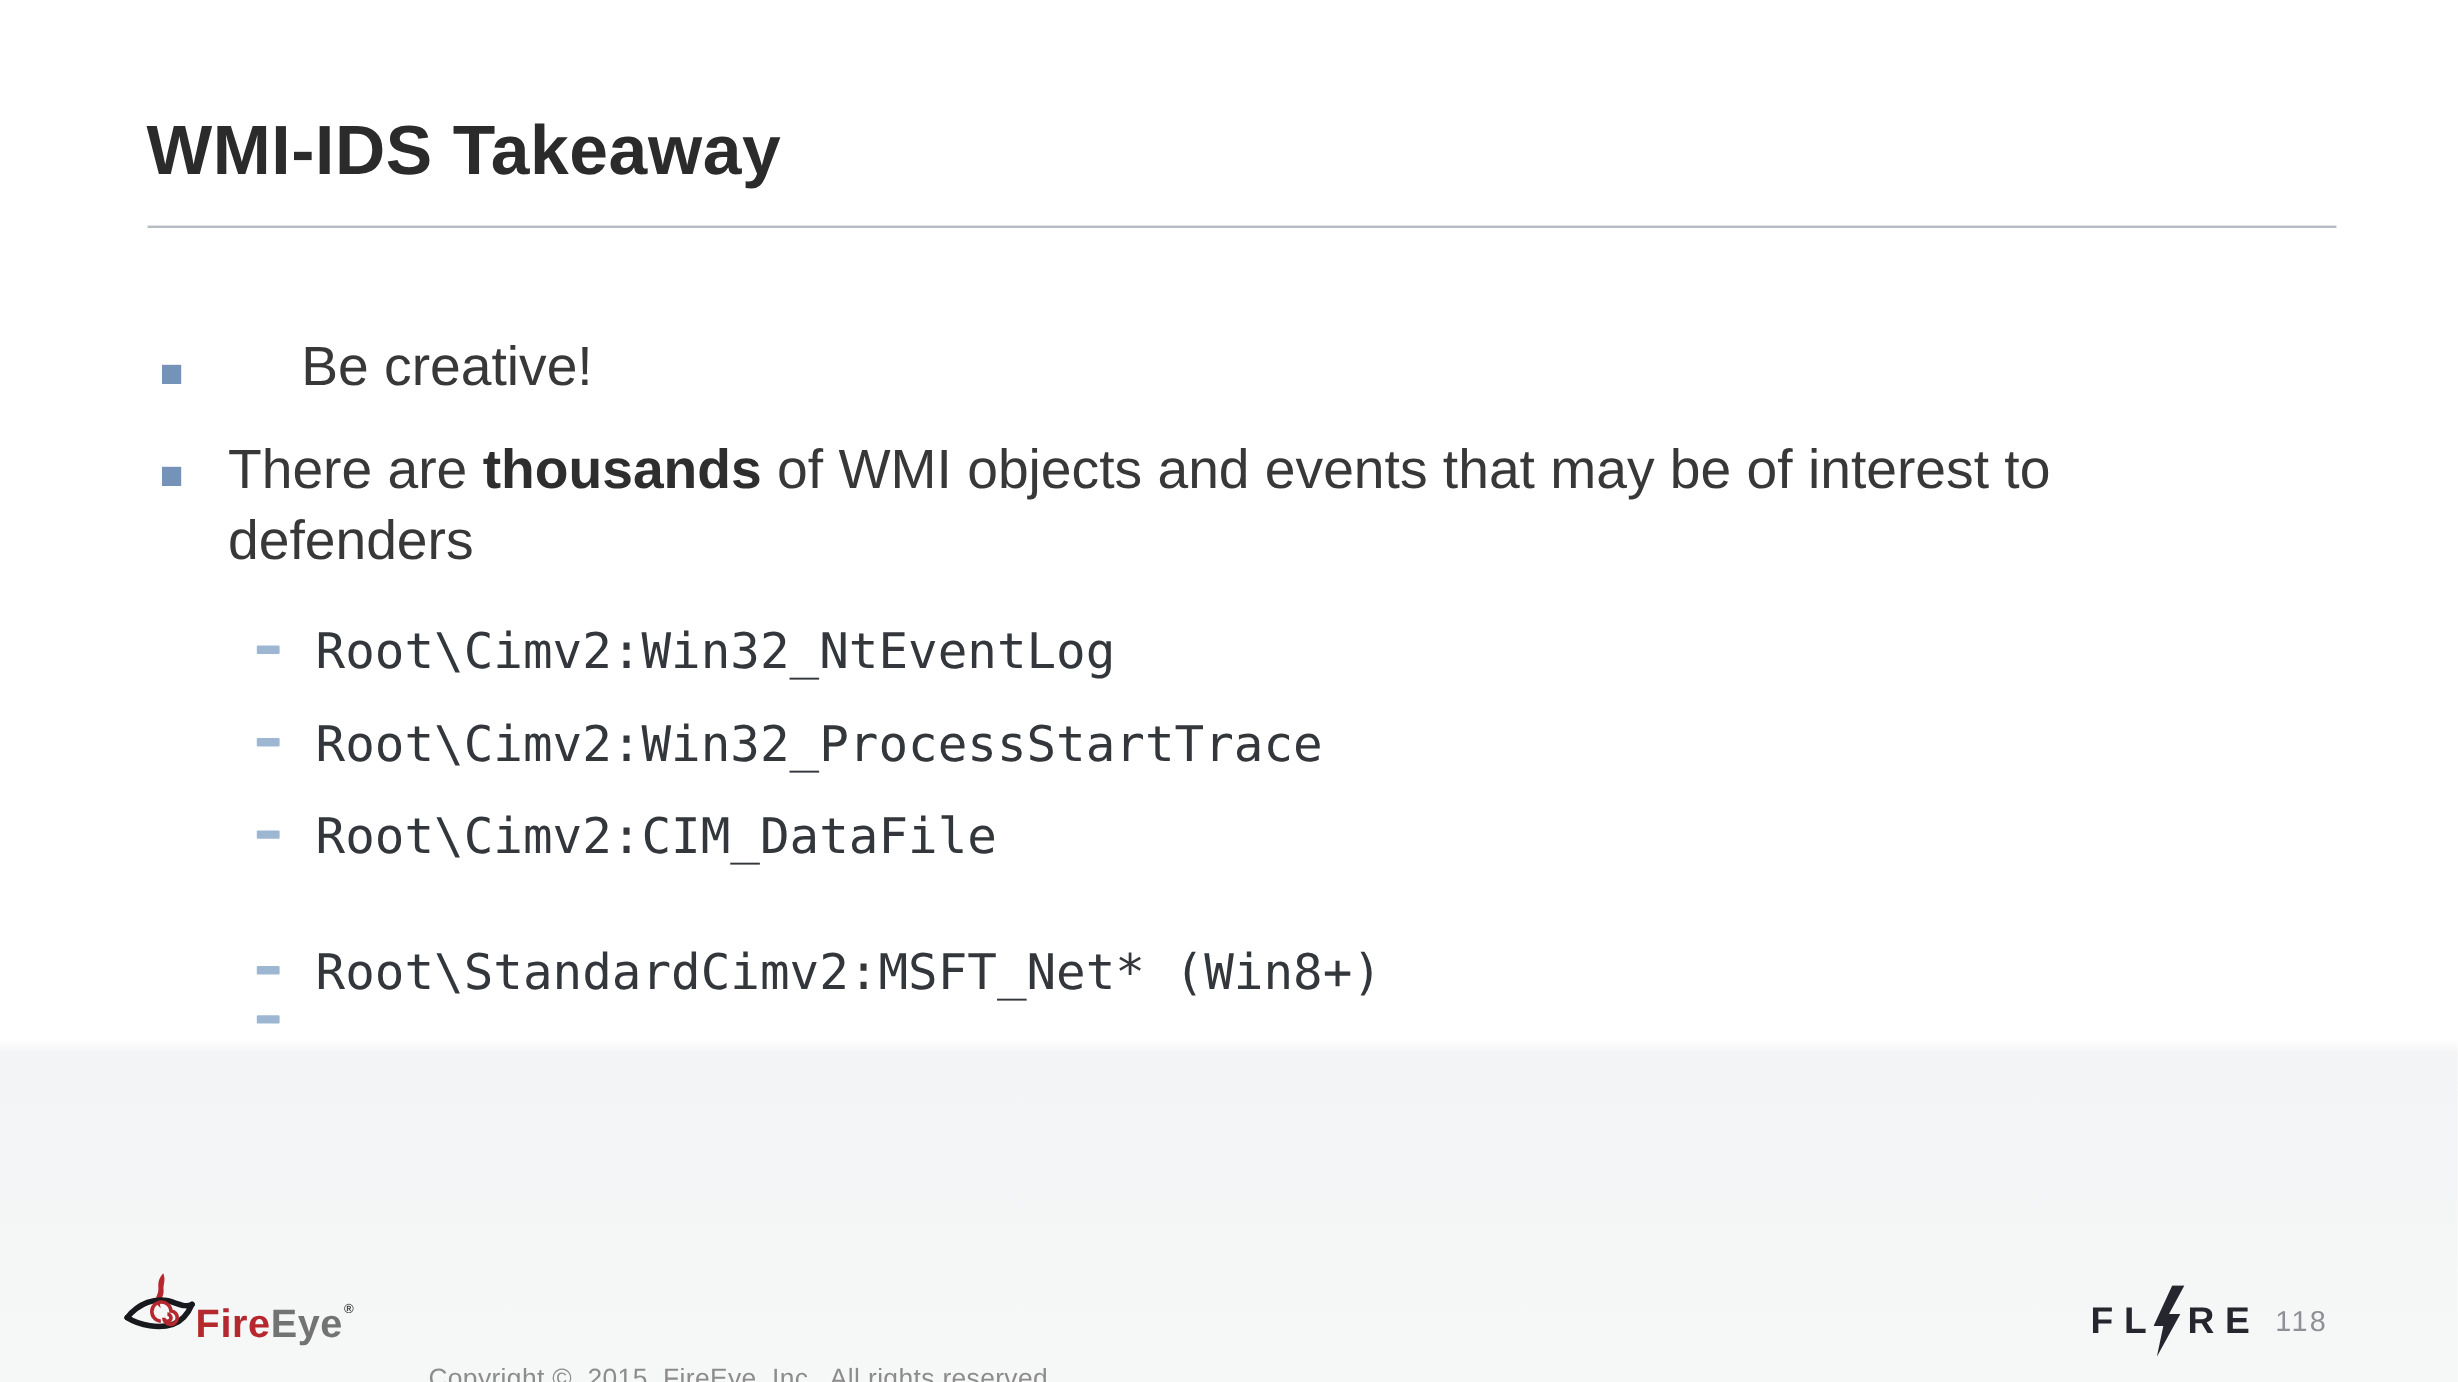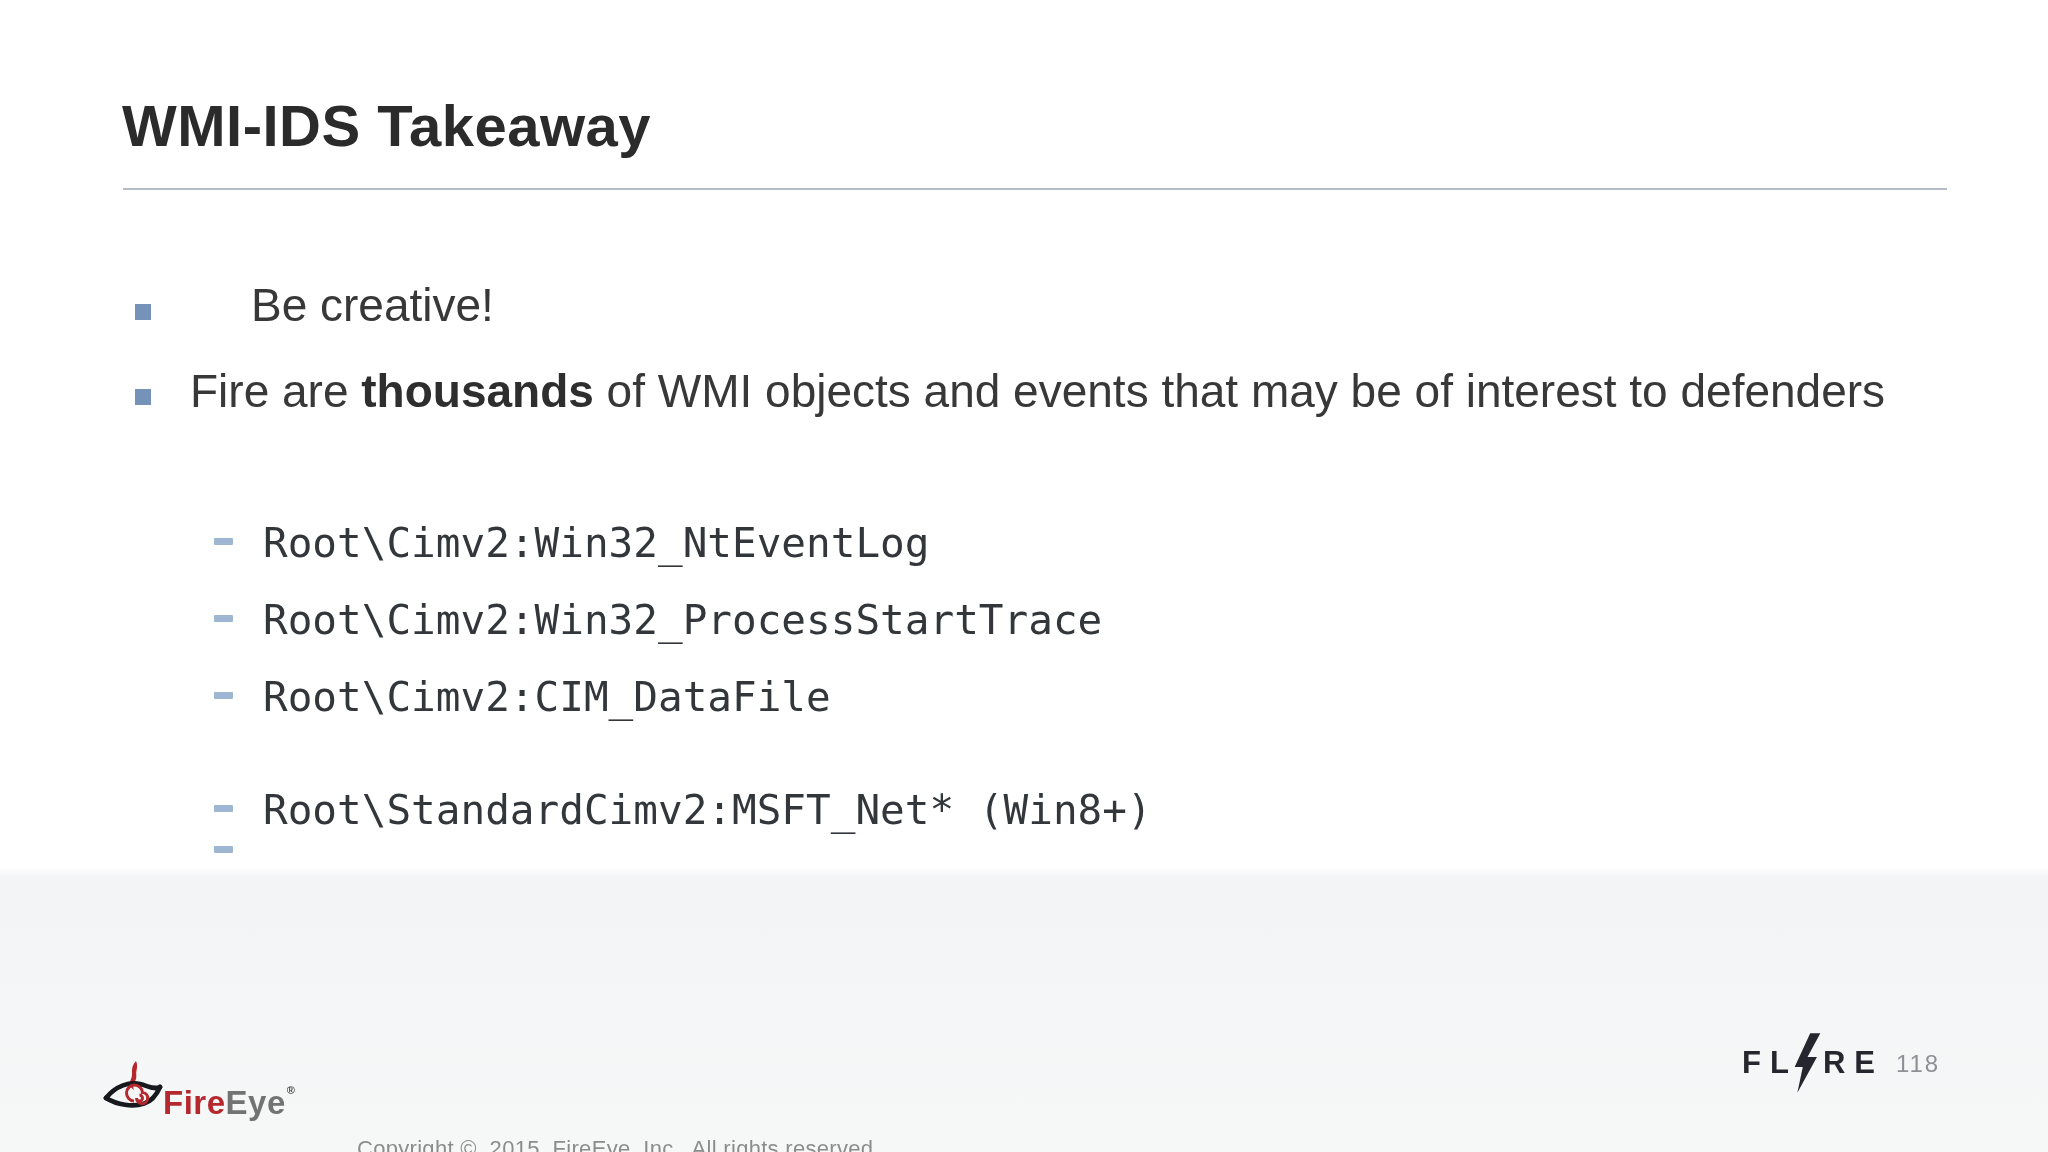--- a/index.html
+++ b/index.html
@@ -52,42 +52,42 @@
   }
   .fe-fire{color:var(--brand-red);}
   .fe-eye{color:#737373;}
   .fe-mark{font-size:11px;color:#444;vertical-align:20px;margin-left:1px;}
 
   .copyright{
     left:357px;top:1136px;font-size:22px;color:var(--gray-text);
     white-space:pre;letter-spacing:0.3px;
   }
 
-  .flare{left:1742px;top:1033px;display:flex;align-items:flex-start;}
+  .flare{left:1742px;top:1071px;display:flex;align-items:flex-start;}
   .flare-letters{
     font-size:31px;font-weight:800;color:var(--flare-dark);
     letter-spacing:9px;padding-top:12px;white-space:nowrap;
   }
   .flare-bolt{width:27px;height:60px;margin:0 2px 0 -4px;flex:none;}
   .flare-page{
     font-size:24px;color:#8d9196;letter-spacing:2px;
     padding-top:17px;margin-left:12px;white-space:nowrap;
   }
 </style>
 </head>
 <body style="--title-color: #2b2b2b; --body-color: #383838; --mono-color: #33373b; --bullet-blue: #7593b8; --dash-blue: #9db7d2; --rule-color: #b5bcc4; --brand-red: #b5282e; --flare-dark: #26262e; --gray-text: #8c8c8c;">
 
 <div class="abs slide-title">WMI-IDS Takeaway</div>
 <div class="abs title-rule"></div>
 
 <div class="abs bullet-square b1-square"></div>
 <div class="abs bullet-text b1-text">Be creative!</div>
 
 <div class="abs bullet-square b2-square"></div>
-<div class="abs bullet-text b2-text"><span>Fire are </span><b>thousands</b><span> of WMI objects and events that may be of interest to defenders</span></div>
+<div class="abs bullet-text b2-text"><span>There are </span><b>thousands</b><span> of WMI objects and events that may be of interest to defenders</span></div>
 
 <div class="abs sub-row" style="top:519px;">
   <span class="sub-dash"></span>
   <span class="sub-text">Root\Cimv2:Win32_NtEventLog</span>
 </div>
 <div class="abs sub-row" style="top:596px;">
   <span class="sub-dash"></span>
   <span class="sub-text">Root\Cimv2:Win32_ProcessStartTrace</span>
 </div>
 <div class="abs sub-row" style="top:673px;">

